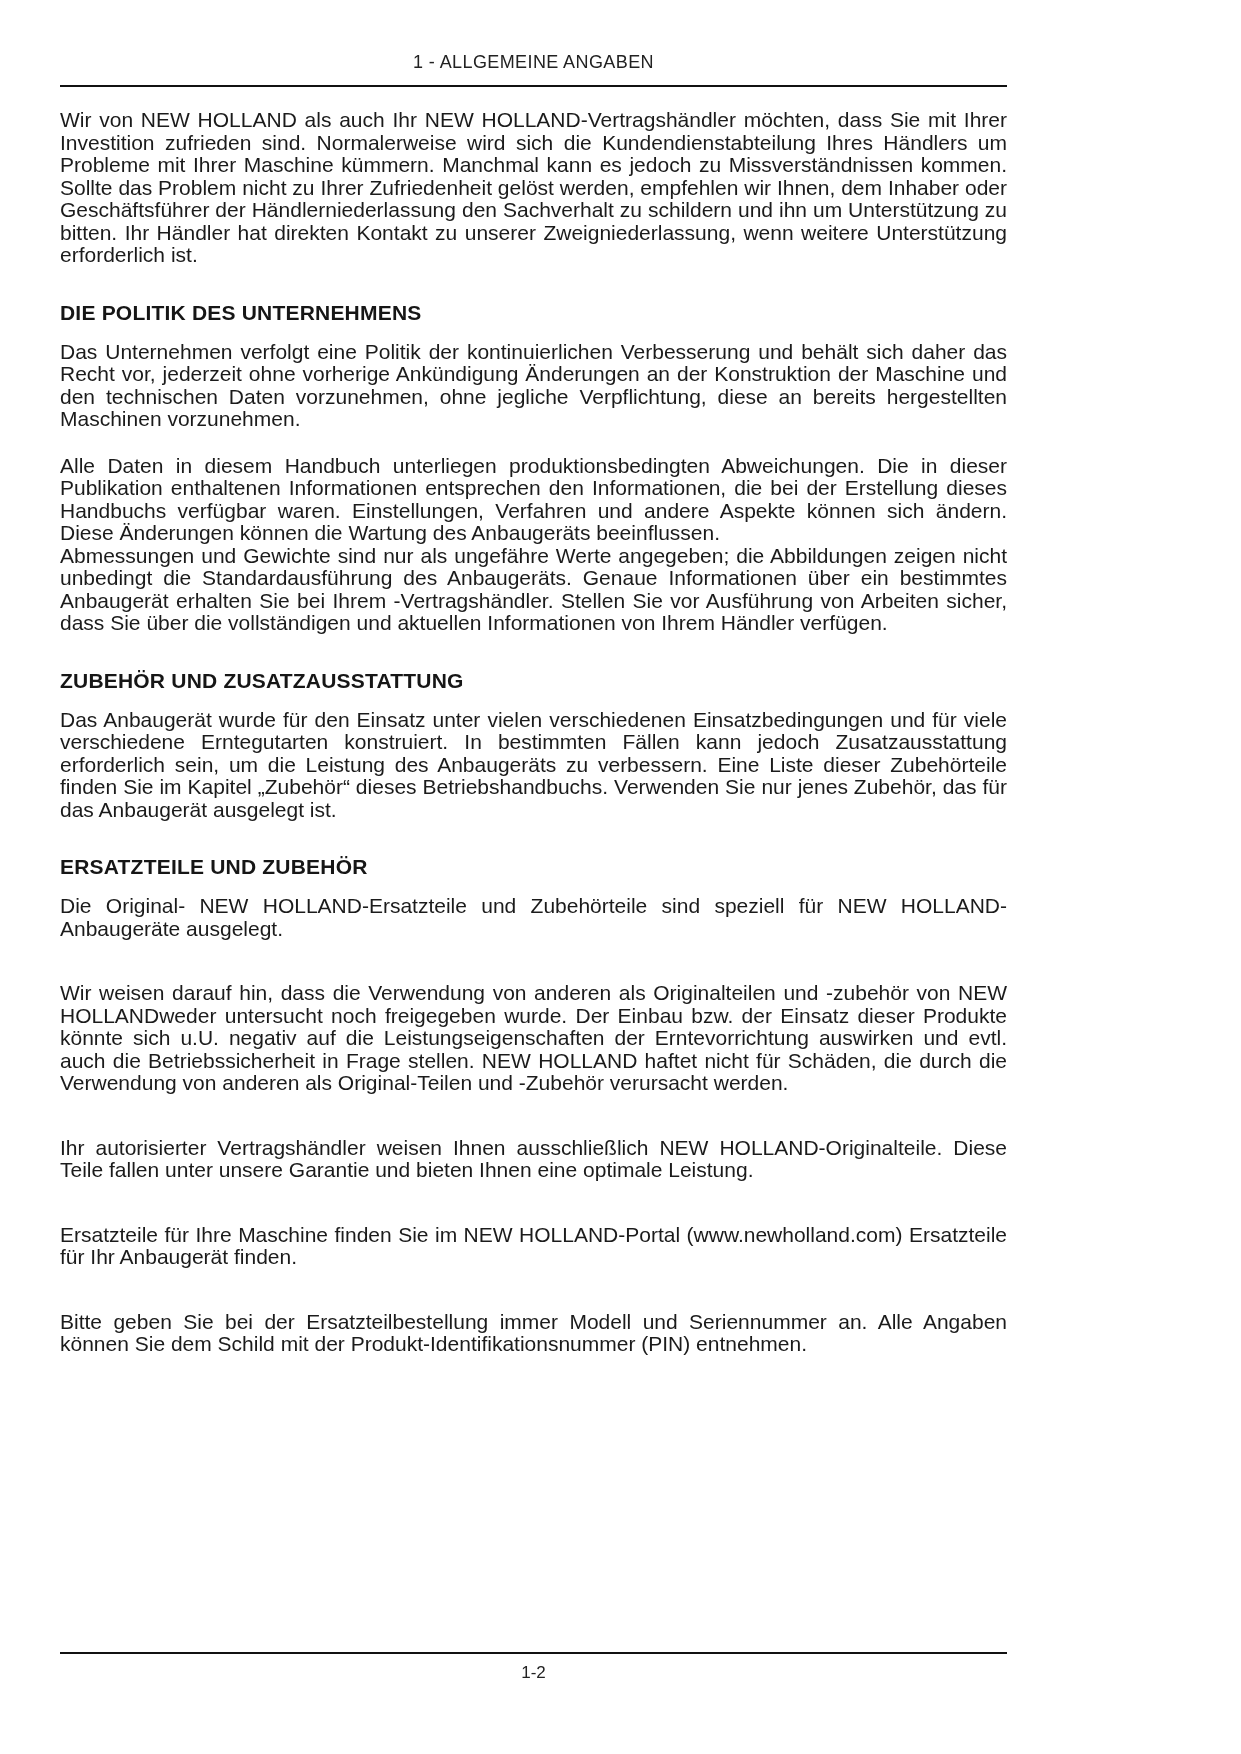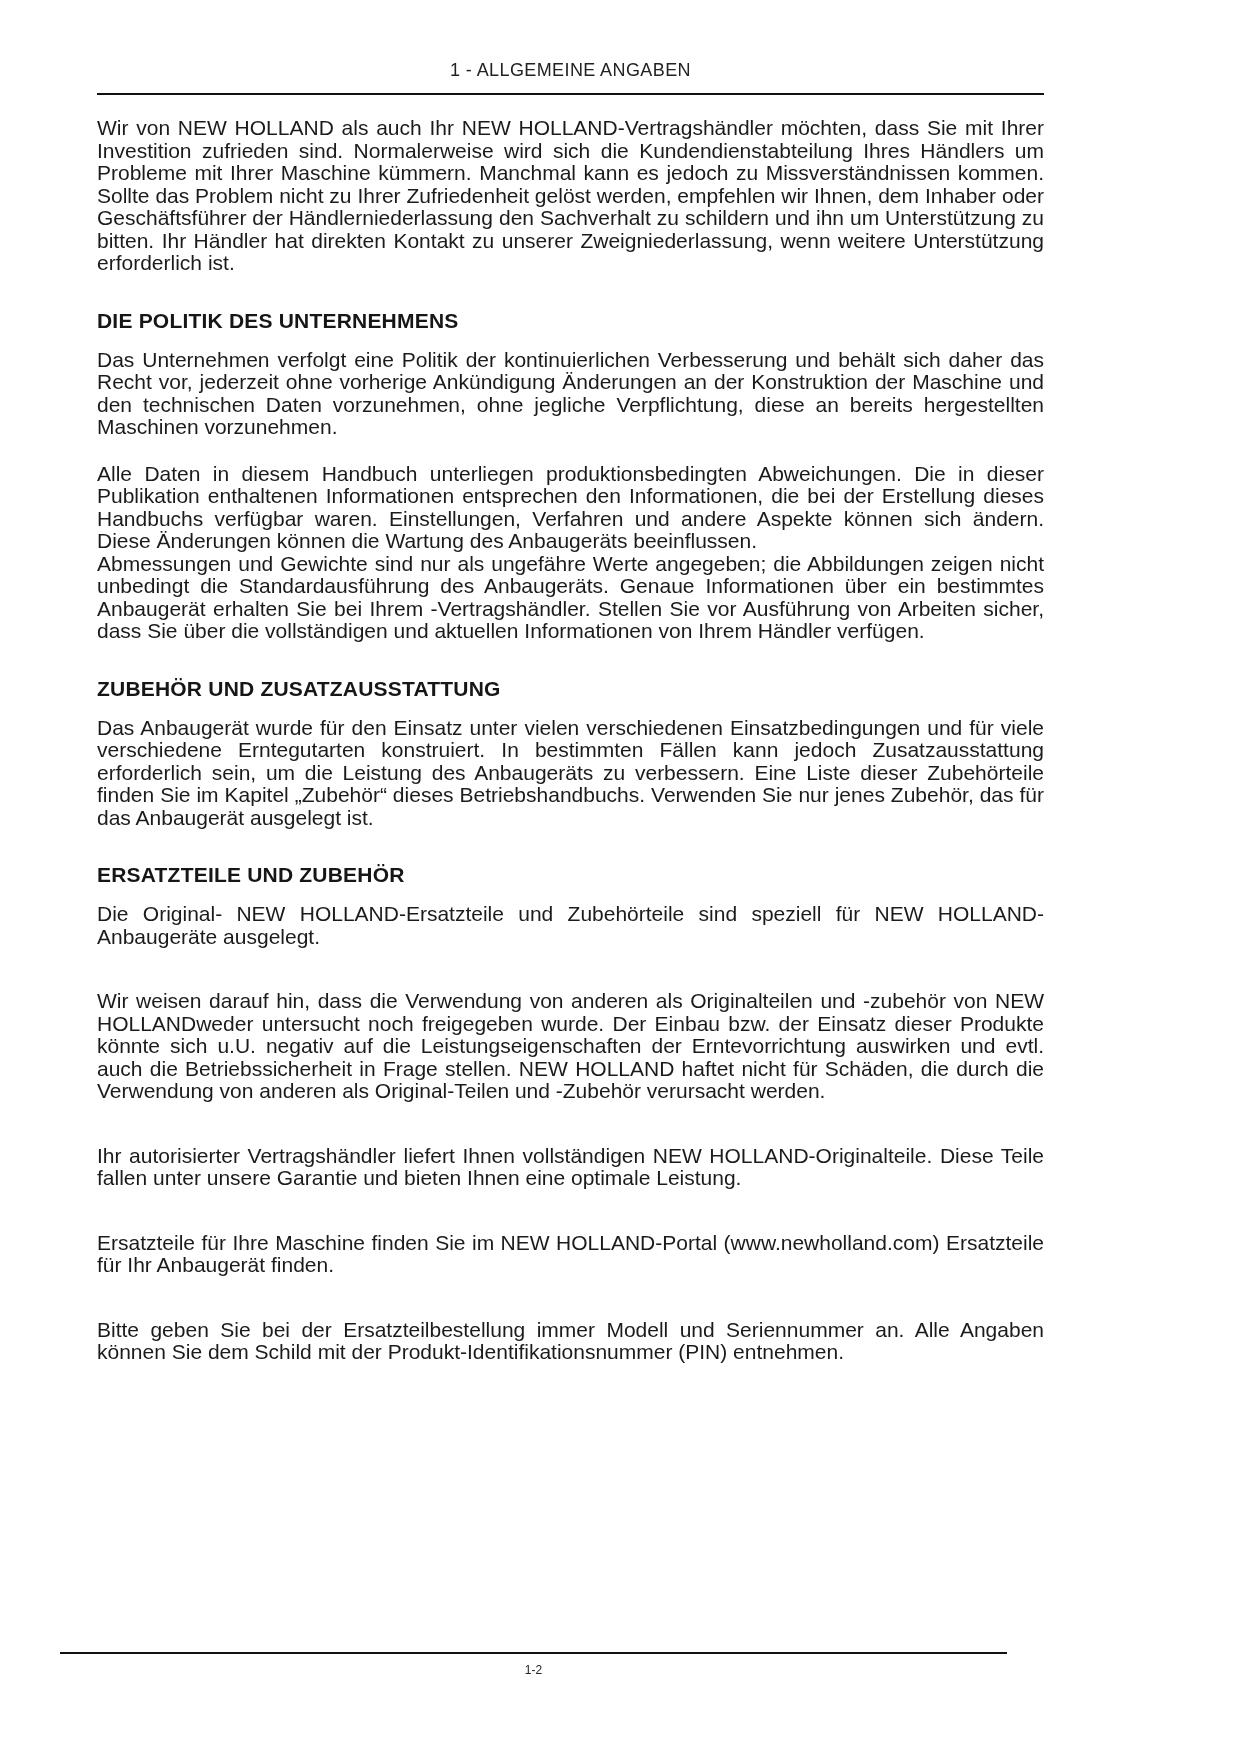--- a/index.html
+++ b/index.html
@@ -9,23 +9,22 @@
     height: 1754px;
     margin: 0 auto;
     background: #ffffff;
     font-family: "Liberation Sans", sans-serif;
     color: #1b1b1b;
     overflow: hidden;
   }
   .content {
     position: absolute;
     left: 60px;
-    top: 8px;
+    top: 0;
     width: 947px;
-    margin-left: 37px;
   }
   .header-title {
     padding-top: 52px;
     text-align: center;
     font-size: 18px;
     letter-spacing: 0.4px;
     color: #222;
   }
   .rule {
     height: 2px;
@@ -53,21 +52,21 @@
   .footer {
     position: absolute;
     left: 60px;
     top: 1652px;
     width: 947px;
   }
   .footer .rule { margin-top: 0; }
   .footer-number {
     margin-top: 9px;
     text-align: center;
-    font-size: 12px;
+    font-size: 17px;
     color: #222;
   }
 </style>
 </head>
 <body>
 
 <div class="page">
   <div class="content">
 
     <header>
@@ -90,21 +89,21 @@
 
       <section>
         <h2>ZUBEHÖR UND ZUSATZAUSSTATTUNG</h2>
         <p>Das Anbaugerät wurde für den Einsatz unter vielen verschiedenen Einsatzbedingungen und für viele verschiedene Erntegutarten konstruiert.  In bestimmten Fällen kann jedoch Zusatzausstattung erforderlich sein, um die Leistung des Anbaugeräts zu verbessern.  Eine Liste dieser Zubehörteile finden Sie im Kapitel „Zubehör“ dieses Betriebshandbuchs.  Verwenden Sie nur jenes Zubehör, das für das Anbaugerät ausgelegt ist.</p>
       </section>
 
       <section>
         <h2>ERSATZTEILE UND ZUBEHÖR</h2>
         <p>Die Original- NEW HOLLAND-Ersatzteile und Zubehörteile sind speziell für NEW HOLLAND-Anbaugeräte ausgelegt.</p>
         <p class="sp-lg">Wir weisen darauf hin, dass die Verwendung von anderen als Originalteilen und -zubehör von NEW HOLLANDweder untersucht noch freigegeben wurde.  Der Einbau bzw.  der Einsatz dieser Produkte könnte sich u.U.  negativ auf die Leistungseigenschaften der Erntevorrichtung auswirken und evtl.  auch die Betriebssicherheit in Frage stellen.  NEW HOLLAND haftet nicht für Schäden, die durch die Verwendung von anderen als Original-Teilen und -Zubehör verursacht werden.</p>
-        <p class="sp-lg">Ihr autorisierter Vertragshändler liefert Ihnen vollständigen NEW HOLLAND-Originalteile.  Diese Teile fallen unter unsere Garantie und bieten Ihnen eine optimale Leistung.</p>
+        <p class="sp-lg">Ihr autorisierter Vertragshändler weisen Ihnen ausschließlich NEW HOLLAND-Originalteile.  Diese Teile fallen unter unsere Garantie und bieten Ihnen eine optimale Leistung.</p>
         <p class="sp-lg">Ersatzteile für Ihre Maschine finden Sie im NEW HOLLAND-Portal (www.newholland.com) Ersatzteile für Ihr Anbaugerät finden.</p>
         <p class="sp-lg">Bitte geben Sie bei der Ersatzteilbestellung immer Modell und Seriennummer an.  Alle Angaben können Sie dem Schild mit der Produkt-Identifikationsnummer (PIN) entnehmen.</p>
       </section>
 
     </main>
   </div>
 
   <footer class="footer">
     <div class="rule"></div>
     <div class="footer-number">1-2</div>

